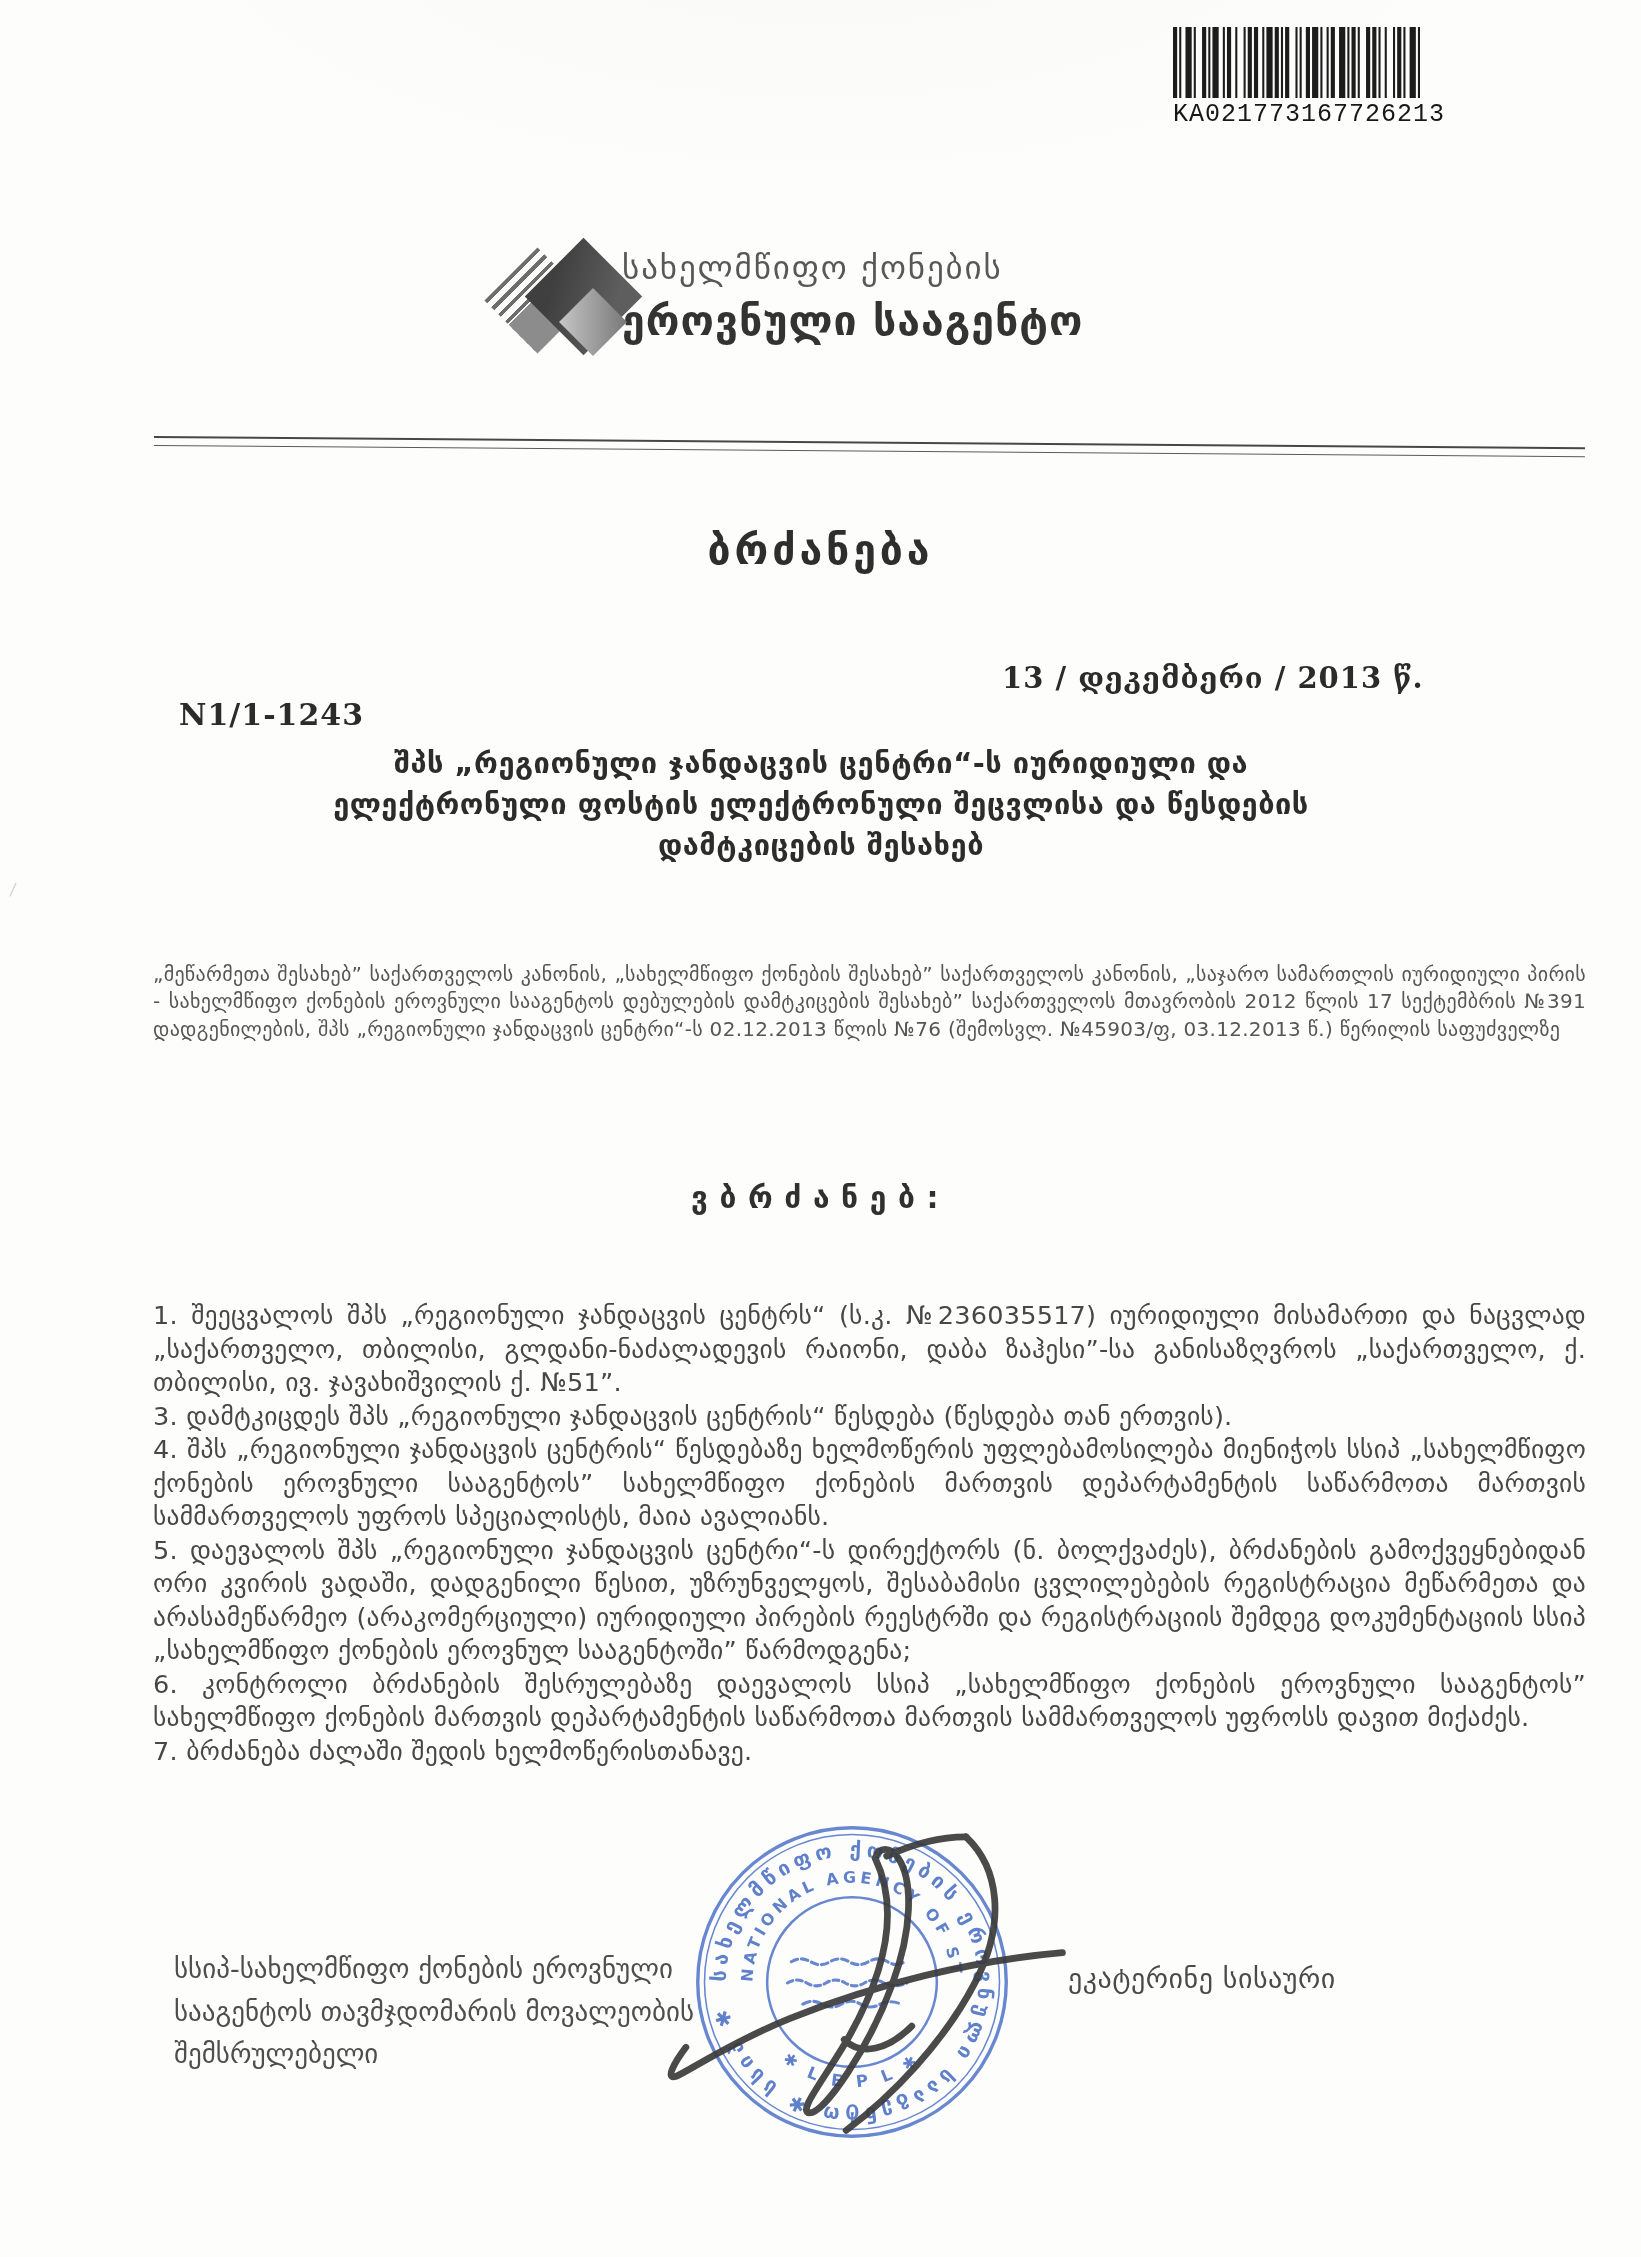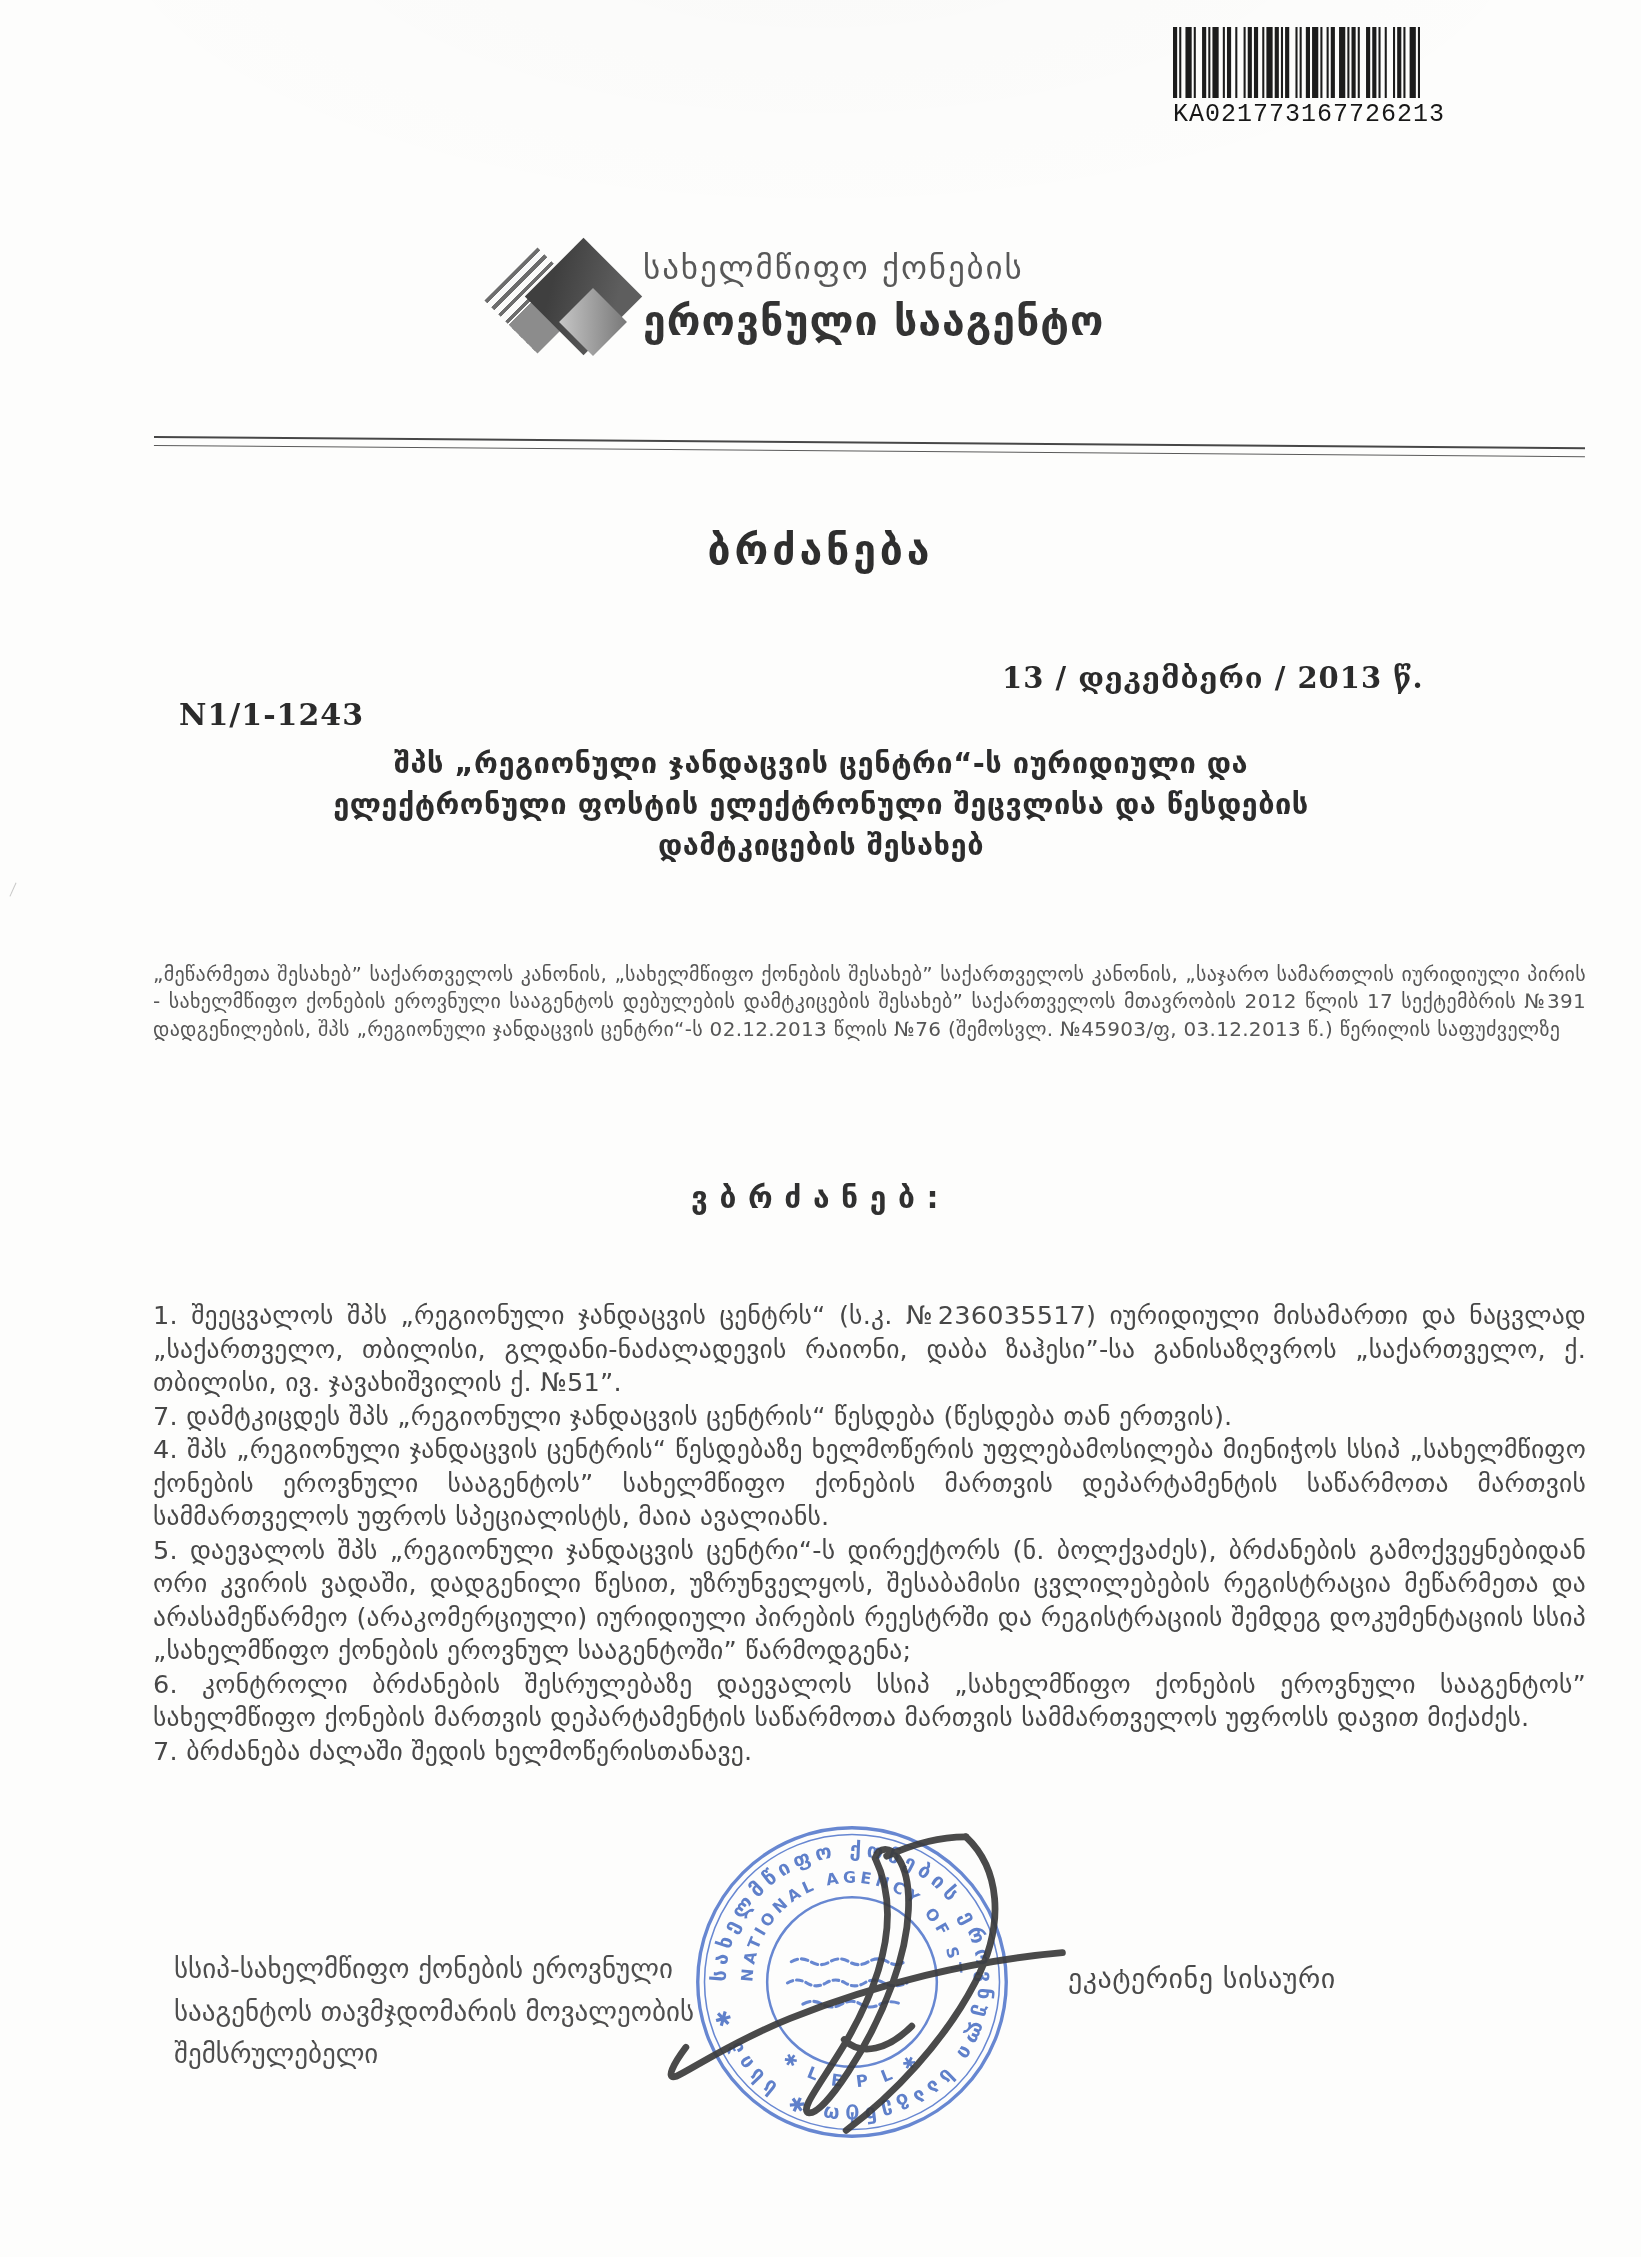--- a/index.html
+++ b/index.html
@@ -17,21 +17,21 @@
     #fdfdfc;
     font-family:var(--geo-font);color:var(--body-ink);}
 
   
   .barcode-wrap{position:absolute;left:1173px;top:27px;width:247px;}
   .barcode-svg{display:block;width:247px;height:71px;}
   .barcode-label{font-family:Liberation Mono, monospace;font-size:25px;color:#171717;
     letter-spacing:1px;margin-top:1.9px;white-space:nowrap;}
 
   
-  .logo{position:absolute;left:498px;top:238px;display:flex;align-items:flex-start;gap:21px;}
+  .logo{position:absolute;left:498px;top:238px;display:flex;align-items:flex-start;}
   .logo-mark{position:relative;width:124px;height:124px;flex:0 0 auto;}
   .logo-mark .d{position:absolute;}
   .d-left{width:75px;height:75px;left:1.9px;top:25px;transform:rotate(-45deg);
     background:
       linear-gradient(180deg, rgba(0,0,0,0) 0 46%, #8c8c8c 46%),
       repeating-linear-gradient(180deg, #6d6d6d 0 3.9px, #fbfbfa 3.9px 9.7px);
     z-index:1;}
   .d-right{width:83px;height:83px;left:44px;top:17.4px;transform:rotate(-45deg);
     background:linear-gradient(150deg,#3f3f3f 20%,#5e5e5e 80%);z-index:2;}
   .d-light{width:48px;height:48px;left:71px;top:60px;transform:rotate(-45deg);
@@ -158,21 +158,21 @@
   </div>
 
   <div class="artifact"></div>
 
   <div class="intro">„მეწარმეთა შესახებ” საქართველოს კანონის, „სახელმწიფო ქონების შესახებ” საქართველოს კანონის, „საჯარო სამართლის იურიდიული პირის - სახელმწიფო ქონების ეროვნული სააგენტოს დებულების დამტკიცების შესახებ” საქართველოს მთავრობის 2012 წლის 17 სექტემბრის №391 დადგენილების, შპს „რეგიონული ჯანდაცვის ცენტრი“-ს 02.12.2013 წლის №76 (შემოსვლ. №45903/ფ, 03.12.2013 წ.)  წერილის საფუძველზე</div>
 
   <div class="order-heading">ვბრძანებ:</div>
 
   <div class="orders">
     <p>1. შეეცვალოს შპს „რეგიონული ჯანდაცვის ცენტრს“ (ს.კ. №236035517) იურიდიული მისამართი და ნაცვლად „საქართველო, თბილისი, გლდანი-ნაძალადევის რაიონი, დაბა ზაჰესი”-სა განისაზღვროს „საქართველო, ქ. თბილისი, ივ. ჯავახიშვილის ქ. №51”.</p>
-    <p>7. დამტკიცდეს შპს „რეგიონული ჯანდაცვის ცენტრის“ წესდება (წესდება თან ერთვის).</p>
+    <p>3. დამტკიცდეს შპს „რეგიონული ჯანდაცვის ცენტრის“ წესდება (წესდება თან ერთვის).</p>
     <p>4. შპს „რეგიონული ჯანდაცვის ცენტრის“ წესდებაზე ხელმოწერის უფლებამოსილება მიენიჭოს სსიპ „სახელმწიფო ქონების ეროვნული სააგენტოს” სახელმწიფო ქონების მართვის დეპარტამენტის საწარმოთა მართვის სამმართველოს უფროს სპეციალისტს, მაია ავალიანს.</p>
     <p>5. დაევალოს შპს „რეგიონული ჯანდაცვის ცენტრი“-ს დირექტორს (ნ. ბოლქვაძეს), ბრძანების გამოქვეყნებიდან ორი კვირის ვადაში, დადგენილი წესით, უზრუნველყოს, შესაბამისი ცვლილებების რეგისტრაცია მეწარმეთა და არასამეწარმეო (არაკომერციული) იურიდიული პირების რეესტრში და რეგისტრაციის შემდეგ დოკუმენტაციის სსიპ „სახელმწიფო ქონების ეროვნულ სააგენტოში” წარმოდგენა;</p>
     <p>6. კონტროლი ბრძანების შესრულებაზე დაევალოს სსიპ „სახელმწიფო ქონების ეროვნული სააგენტოს” სახელმწიფო ქონების მართვის დეპარტამენტის საწარმოთა მართვის სამმართველოს უფროსს დავით მიქაძეს.</p>
     <p>7. ბრძანება ძალაში შედის ხელმოწერისთანავე.</p>
   </div>
 
   <svg class="stamp" viewBox="0 0 334 334">
     <defs>
       <path id="ringGeo" d="M 36,167 a 131,131 0 1 1 0,1"></path>
       <path id="ringEngTop" d="M 64,167 A 103,103 0 0 1 270,167"></path>

